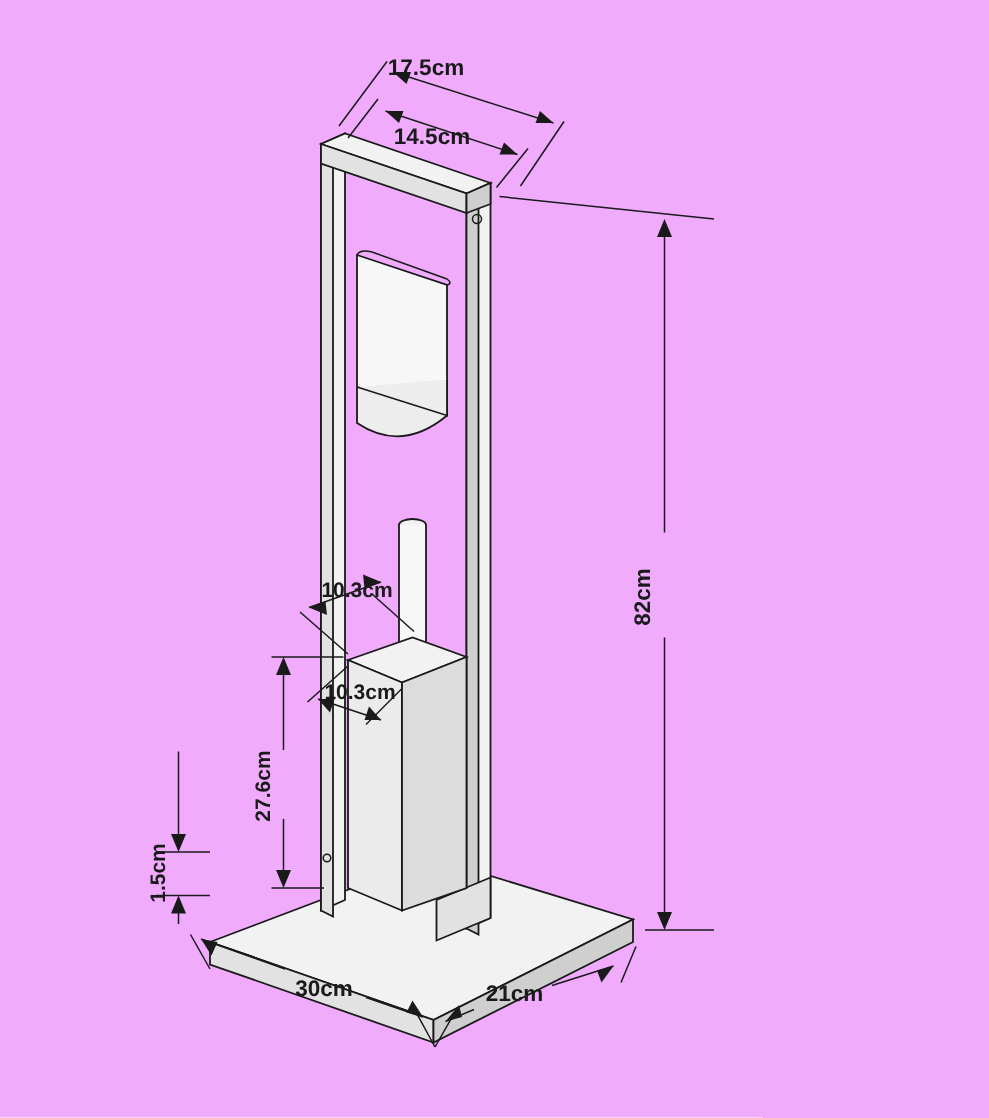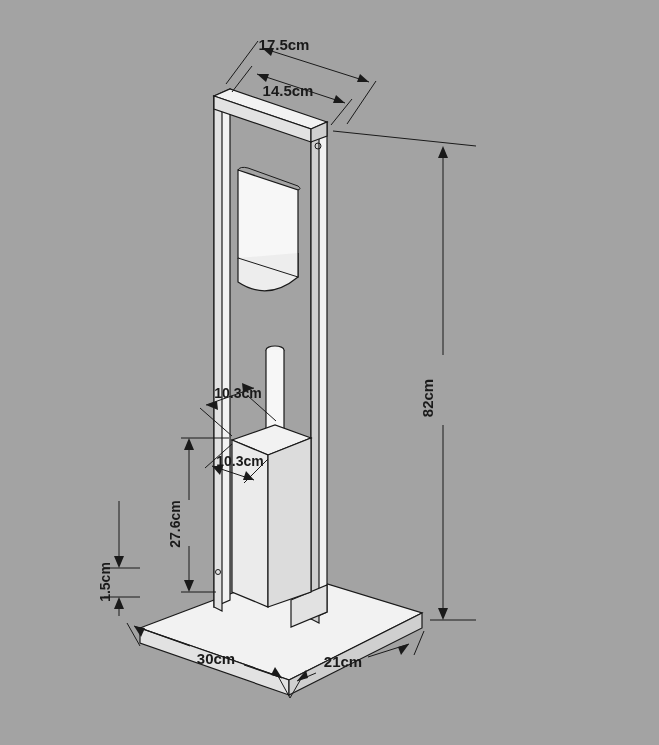--- a/index.html
+++ b/index.html
@@ -10,21 +10,21 @@
   body {
     width: 659px;
     height: 745px;
     font-family: "Liberation Sans", sans-serif;
     overflow: hidden;
   }
   #diagram-root {
     position: relative;
     width: 659px;
     height: 745px;
-    background: #a3a3a3;
+    background: #f0abfc;
   }
   svg#technical-drawing {
     display: block;
     width: 659px;
     height: 745px;
   }
   .dim-text {
     font-family: "Liberation Sans", sans-serif;
     font-size: 15px;
     font-weight: bold;

